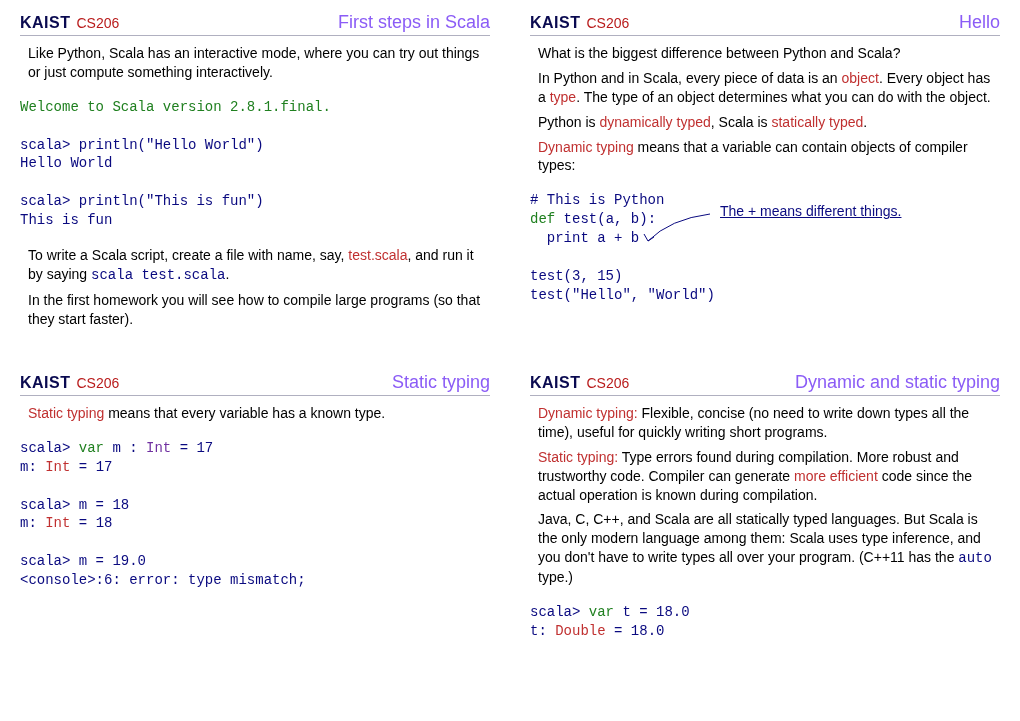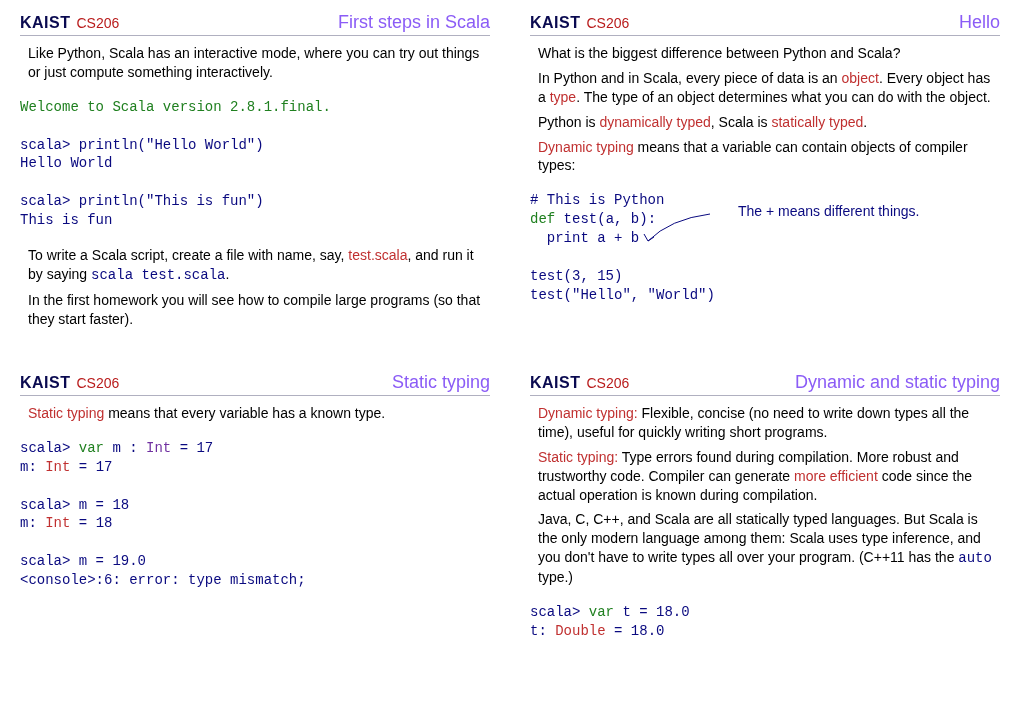--- a/index.html
+++ b/index.html
@@ -118,21 +118,21 @@
         <div class="code"><span># This is Python</span>
 <span class="kw-green">def</span><span> test(a, b):</span>
 <span>  print a + b</span>
 
 <span>test(3, 15)</span>
 <span>test("Hello", "World")</span></div>
         <svg style="position:absolute;left:110px;top:18px;" width="80" height="40">
           <path d="M 70 5 Q 30 10 8 32" stroke="#0a0a80" stroke-width="1" fill="none"></path>
           <path d="M 8 32 L 4 25 M 8 32 L 14 28" stroke="#0a0a80" stroke-width="1" fill="none"></path>
         </svg>
-        <span class="annot" style="left:208px;top:12px;">The + means different things.</span>
+        <span class="annot" style="left:190px;top:12px;text-decoration:underline;">The + means different things.</span>
       </div>
     </div>
   </div>
 
   <div class="slide">
     <div class="slide-header">
       <div class="brand">
         <span class="kaist">KAIST</span>
         <span class="course">CS206</span>
       </div>

